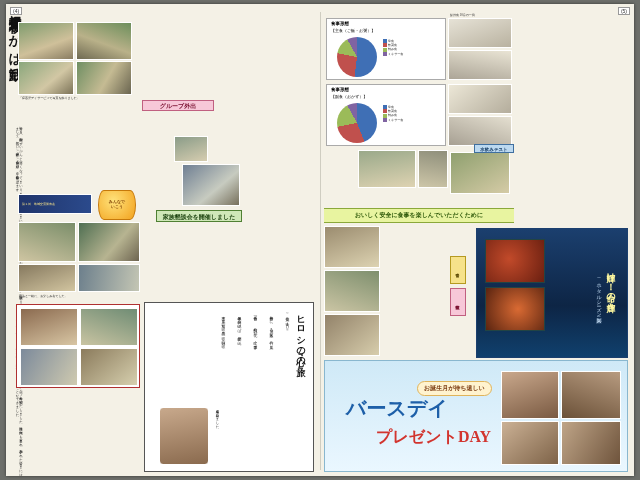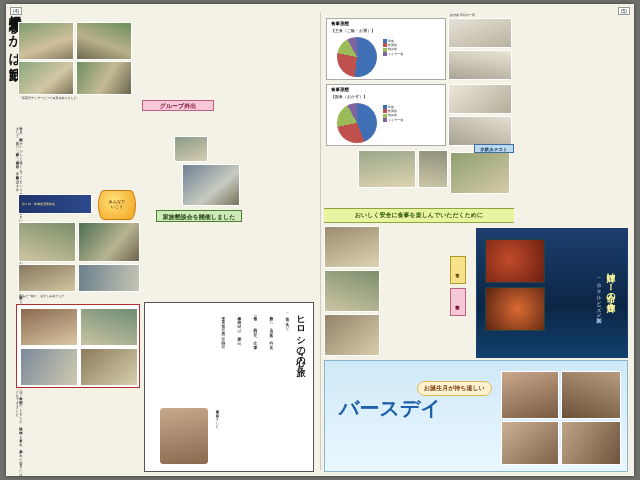--- a/index.html
+++ b/index.html
@@ -70,21 +70,21 @@
   }
   .chartbox{background:#ffffff;border:1px solid #aaa;box-sizing:border-box;position:absolute;}
   .pie{border-radius:50%;position:absolute;}
   .legend{position:absolute;font-size:3px;font-family:"Liberation Sans",sans-serif;color:#222;}
   .legend i{display:inline-block;width:4px;height:4px;margin-right:1px;vertical-align:middle;}
   .bday{
     position:absolute;background:linear-gradient(180deg,#cfe9f7,#eaf7ff);
     border:1px solid #89b7cf;box-sizing:border-box;overflow:hidden;
   }
   .bigword{
-    font-family:"Liberation Serif",serif;font-weight:bold;color:#16528c;
+    font-family:"Liberation Serif",serif;font-weight:bold;color:#16528c;margin-left:7px;
   }
   .nightbox{
     position:absolute;background:linear-gradient(180deg,#1b3f6e,#0d2545 60%,#10406d);
     box-sizing:border-box;overflow:hidden;border:1px solid #1b3f6e;
   }
   .nighttitle{color:#fff9a0;font-family:"Liberation Serif",serif;font-weight:bold;}
   .nightsub{color:#cfe8ff;font-family:"Liberation Serif",serif;}
   .thinline{position:absolute;background:#8a8a7a;}
   .redbox{border:1px solid #b03030;background:#fff;box-sizing:border-box;}
   .sticker{
@@ -205,20 +205,21 @@
 
   <div class="nightbox" style="left:470px;top:224px;width:152px;height:130px;">
     <div class="nighttitle" style="position:absolute;right:10px;top:38px;writing-mode:vertical-rl;text-orientation:upright;font-size:9px;height:80px;">輝け！命の輝き</div>
     <div class="nightsub" style="position:absolute;right:26px;top:46px;writing-mode:vertical-rl;text-orientation:upright;font-size:5px;height:66px;">～ホタルシーズン到来～</div>
     <div class="photo" style="left:8px;top:10px;width:60px;height:44px;background:radial-gradient(circle at 40% 45%,#c24a2a,#6a1f10);border-color:#244;"></div>
     <div class="photo" style="left:8px;top:58px;width:60px;height:44px;background:radial-gradient(circle at 55% 50%,#d96a33,#5a2410);border-color:#244;"></div>
   </div>
 
   <div class="bday" style="left:318px;top:356px;width:304px;height:112px;">
     <div class="bigword" style="position:absolute;left:14px;top:34px;font-size:20px;color:#1d5fa8;">バースデイ</div>
+    <div class="bigword" style="position:absolute;left:44px;top:66px;font-size:16px;color:#d2352f;">プレゼントDAY</div>
     <div style="position:absolute;left:92px;top:20px;font-size:6px;color:#7a3a10;font-family:'Liberation Serif',serif;font-weight:bold;background:#fff3cf;border:1px solid #e0b45a;border-radius:8px;padding:2px 6px;">お誕生月が待ち遠しい</div>
     <div class="photo" style="left:176px;top:10px;width:58px;height:48px;background:linear-gradient(160deg,#c9a88c,#7a5a42);"></div>
     <div class="photo" style="left:236px;top:10px;width:60px;height:48px;background:linear-gradient(200deg,#b79b80,#6b5138);"></div>
     <div class="photo" style="left:176px;top:60px;width:58px;height:44px;background:linear-gradient(140deg,#cbb195,#7e6348);"></div>
     <div class="photo" style="left:236px;top:60px;width:60px;height:44px;background:linear-gradient(120deg,#bfa588,#6f543c);"></div>
   </div>
 
 </div>
 
 </body></html>

